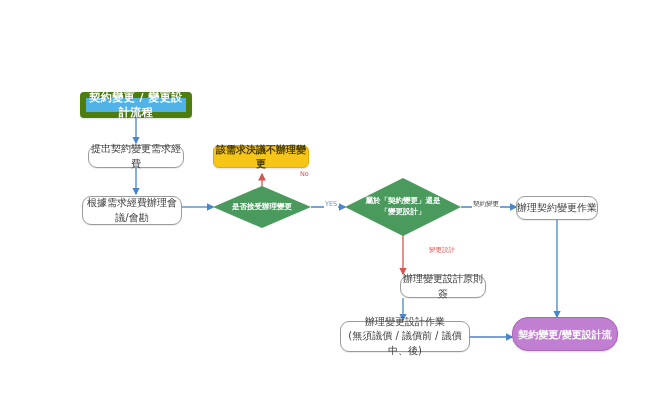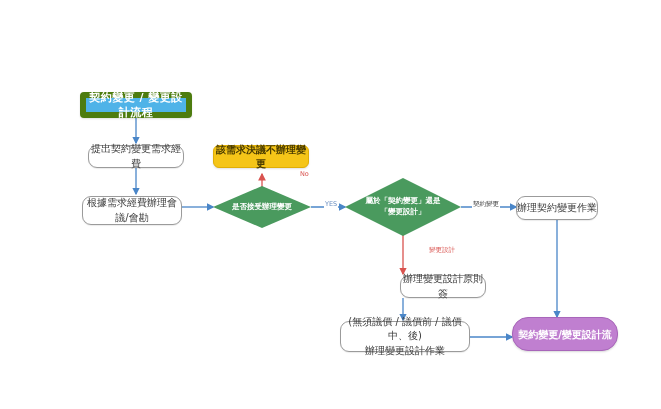--- a/index.html
+++ b/index.html
@@ -157,22 +157,22 @@
   <div class="node proc-box" style="left:516px;top:196px;width:82px;height:24px;">
     <span>辦理契約變更作業</span>
   </div>
 
   <div class="node proc-box" style="left:360px;top:275px;width:86px;height:23px;margin-left:40px;">
     <span>辦理變更設計原則簽</span>
   </div>
 
   <div class="node proc-box" style="left:340px;top:321px;width:130px;height:31px;">
     <div>
+      <div>辦理變更設計作業</div>
       <div>(無須議價 / 議價前 / 議價中、後)</div>
-      <div>辦理變更設計作業</div>
     </div>
   </div>
 
   <div class="node end-box" style="left:512px;top:317px;width:106px;height:34px;">
     <div>
       <div>契約變更/變更設計流</div>
     </div>
   </div>
 
   <div class="edge-label red" style="left:255px;top:170px;">No</div>

